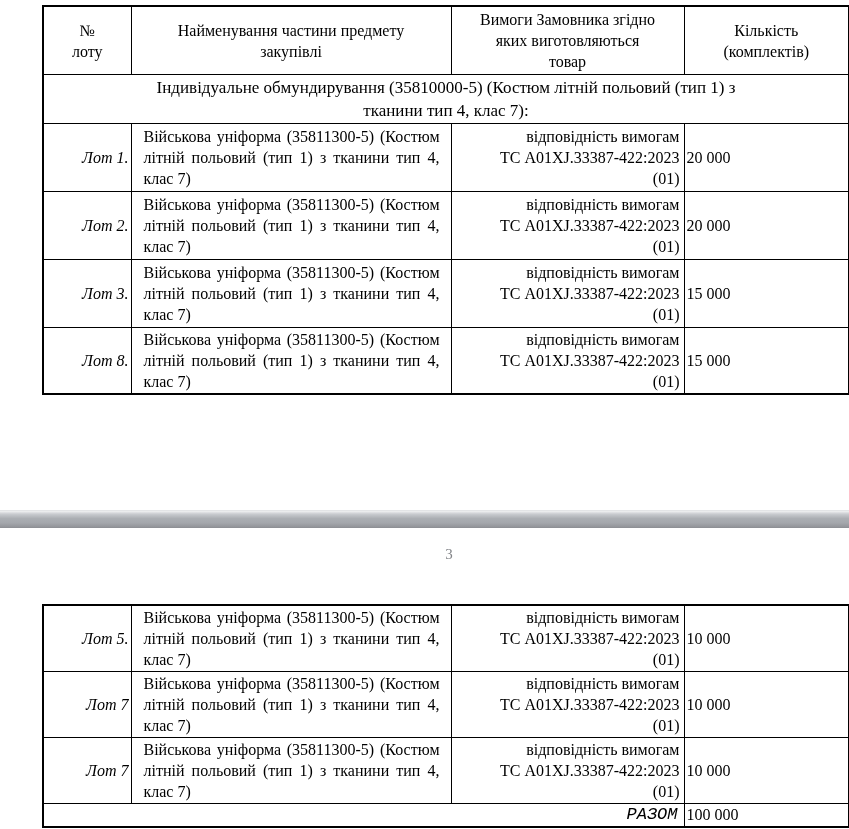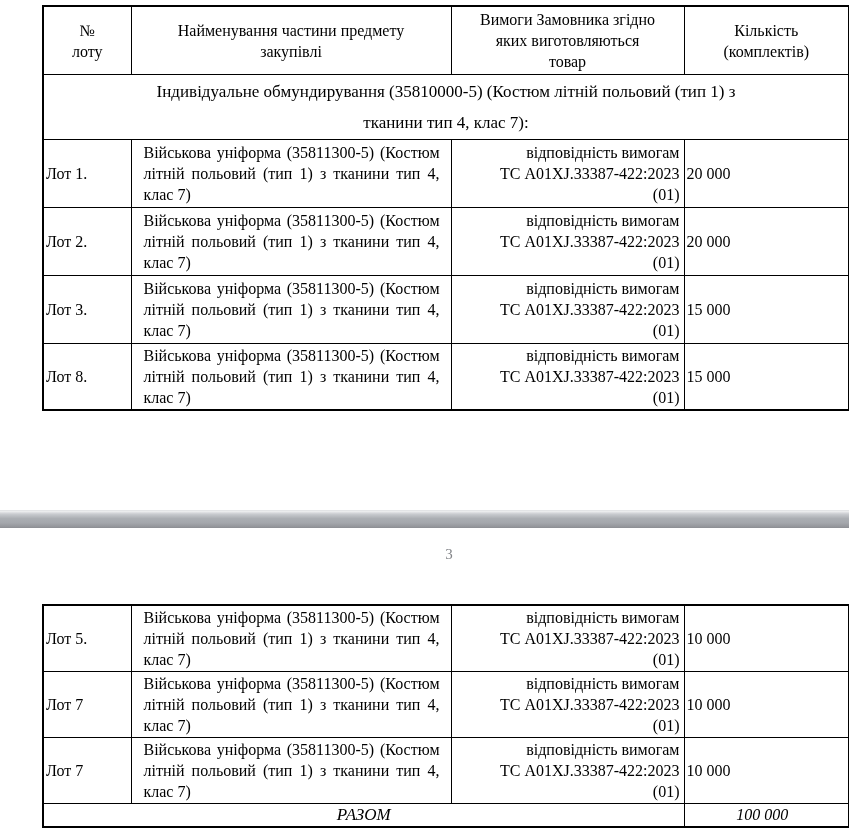--- a/index.html
+++ b/index.html
@@ -31,55 +31,56 @@
   }
   .th-cell {
     text-align: center;
     white-space: pre-line;
     padding: 2px 4px;
   }
   .group-cell {
     text-align: center;
     font-weight: bold;
     font-size: 17px;
-    line-height: 31px;
+    line-height: 23px;
     white-space: pre-line;
     padding: 1px 4px;
     margin-left: 21px;
   }
   .lot-cell {
-    text-align: left;
+    text-align: right;
     font-weight: bold;
     padding: 2px;
+    font-style: italic;
   }
   .name-cell {
     text-align: justify;
     padding: 1px 11px 1px 12px;
   }
   .req-cell {
     text-align: right;
     white-space: pre-line;
     padding: 1px 4px;
   }
   .qty-cell {
     text-align: left;
     padding: 2px 14px 2px 2px;
   }
   .total-label-cell {
     font-weight: bold;
     font-style: italic;
     font-size: 17px;
-    text-align: center;
+    text-align: right;
     padding: 0 6px;
+    font-family: Liberation Mono, monospace;
   }
   .total-value-cell {
     font-weight: bold;
-    font-style: italic;
     font-size: 16px;
-    text-align: center;
+    text-align: left;
     padding: 0 10px 0 2px;
   }
   .page-break-bar {
     position: absolute;
     left: 0; top: 510px;
     width: 849px; height: 18px;
     background: linear-gradient(to bottom,
       #f2f2f3 0%, #c9cbcf 18%, #aaadb2 45%, #a4a7ac 70%, #94969b 92%, #8b8d92 100%);
     border-top: 1px solid #e3e4e6;
   }

